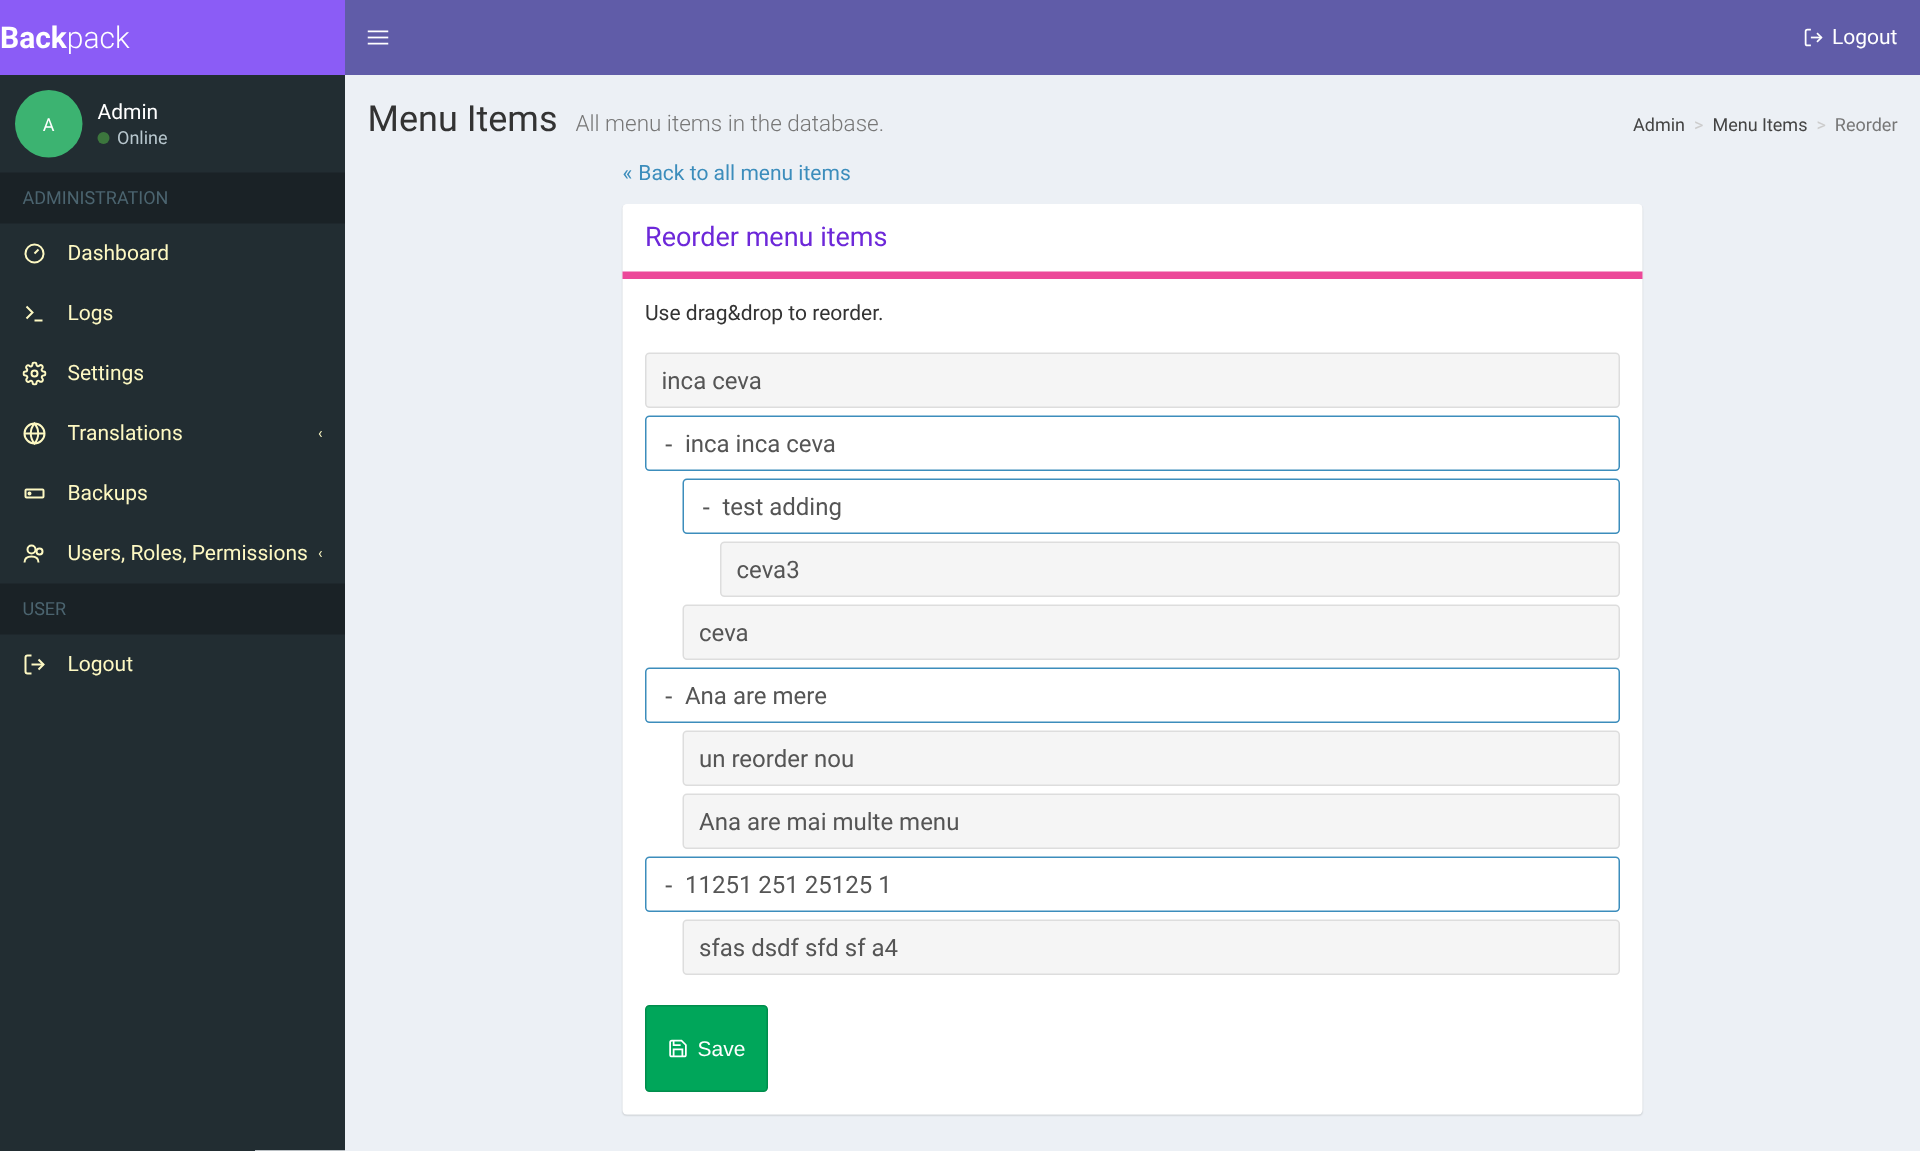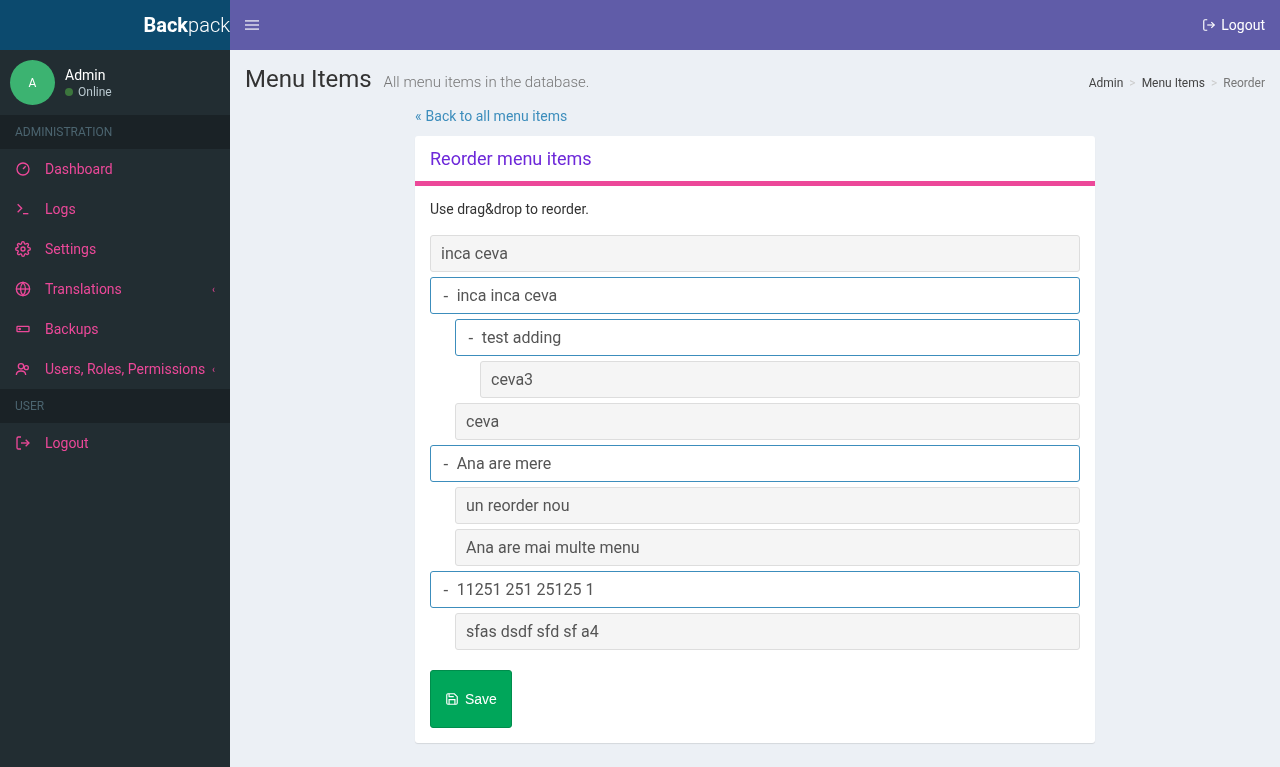--- a/index.html
+++ b/index.html
@@ -16,24 +16,24 @@
   
   .sidebar {
     width: 230px;
     background: #222d32;
     display: flex;
     flex-direction: column;
     flex-shrink: 0;
   }
   .logo {
     height: 50px;
-    background: #0c4a6e;
-    display: flex;
-    align-items: center;
-    justify-content: flex-end;
+    background: #8b5cf6;
+    display: flex;
+    align-items: center;
+    justify-content: flex-start;
     color: #fff;
     font-size: 20px;
     font-weight: 300;
   }
   .logo b { font-weight: 700; }
   .user-panel {
     display: flex;
     align-items: center;
     padding: 10px;
     gap: 10px;
@@ -54,21 +54,21 @@
     color: #4b646f;
     background: #1a2226;
     padding: 10px 15px;
     font-size: 12px;
   }
   .sidebar-menu { list-style: none; }
   .sidebar-menu li a {
     display: flex;
     align-items: center;
     padding: 12px 15px;
-    color: #ec4899;
+    color: #fef9c3;
     text-decoration: none;
     font-size: 14px;
     position: relative;
   }
   .sidebar-menu .icon {
     width: 20px;
     margin-right: 10px;
     text-align: center;
     flex-shrink: 0;
   }

